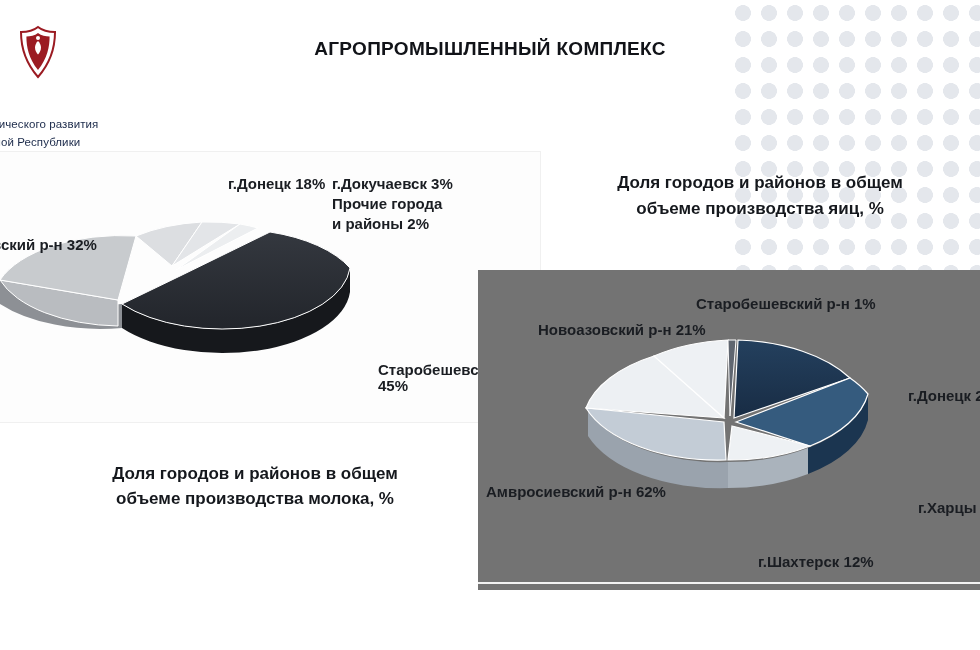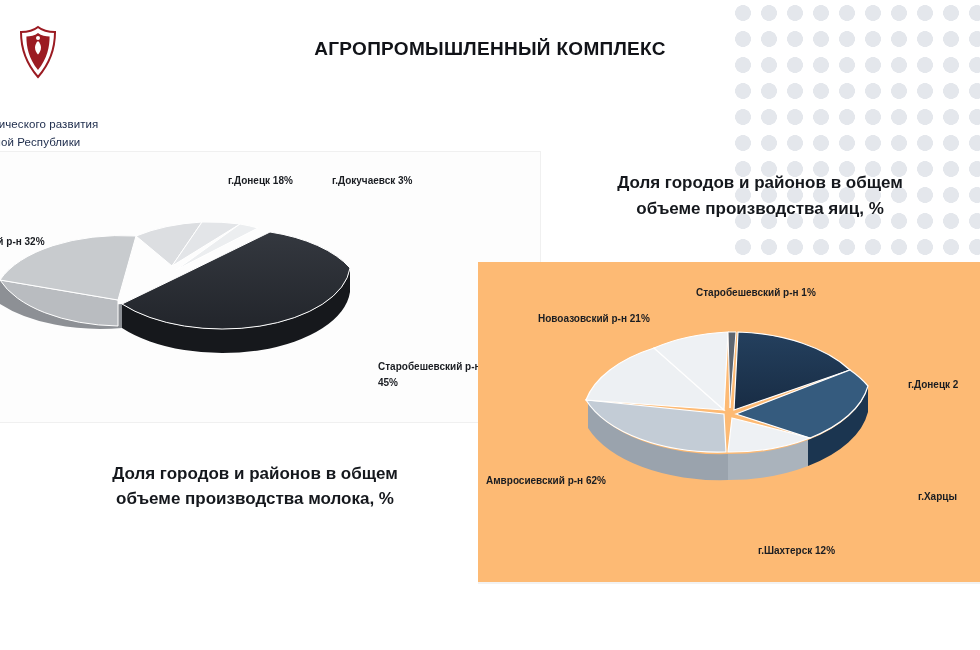--- a/index.html
+++ b/index.html
@@ -94,41 +94,41 @@
     font-size: 17px;
     font-weight: bold;
     color: #15181d;
     line-height: 1.45;
   }
 
   
   .panel-eggs {
     position: absolute;
     left: 478px;
-    top: 262px;
+    top: 270px;
     width: 502px;
     height: 320px;
-    background: #fdba74;
+    background: #737373;
   }
   .panel-eggs-caption {
     position: absolute;
     left: 560px;
     top: 170px;
     width: 400px;
     text-align: center;
     font-size: 17px;
     font-weight: bold;
     color: #15181d;
     line-height: 1.5;
   }
 
   .pie-wrap { position: absolute; }
   .pie-label {
     position: absolute;
-    font-size: 10px;
+    font-size: 15px;
     font-weight: bold;
     color: #1a1d22;
     white-space: nowrap;
     line-height: 1.3;
   }
   svg { display: block; }
   .footer-rule {
     position: absolute;
     left: 478px;
     top: 582px;
@@ -178,20 +178,21 @@
         <path d="M196 84 A128 66 0 0 1 262 70 L232 114 Z" fill="#dcdee1" stroke="#ffffff" stroke-width="1"></path>
         <path d="M232 114 L262 70 A128 66 0 0 1 300 72 Z" fill="#e3e5e8" stroke="#ffffff" stroke-width="1"></path>
 
         <path d="M236 118 L300 72 A128 66 0 0 1 318 76 Z" fill="#eceef0" stroke="#ffffff" stroke-width="1"></path>
 
         <path d="M240 124 L330 80 A128 66 0 0 1 410 116 A128 66 0 0 1 182 152 Z" fill="url(#mdark)" stroke="#ffffff" stroke-width="1"></path>
       </svg>
     </div>
     <div class="pie-label" style="left:288px;top:22px;">г.Донецк 18%</div>
     <div class="pie-label" style="left:392px;top:22px;">г.Докучаевск 3%</div>
+    <div class="pie-label" style="left:392px;top:42px;width:120px;white-space:normal;">Прочие города и районы 2%</div>
     <div class="pie-label" style="left:0px;top:83px;">овоазовский р-н 32%</div>
 
     <div class="pie-label" style="left:438px;top:208px;">Старобешевский р-н</div>
     <div class="pie-label" style="left:438px;top:224px;">45%</div>
   </div>
 
   <div class="panel-milk-caption">
     <div>Доля городов и районов в общем</div>
     <div>объеме производства молока, %</div>
   </div>

